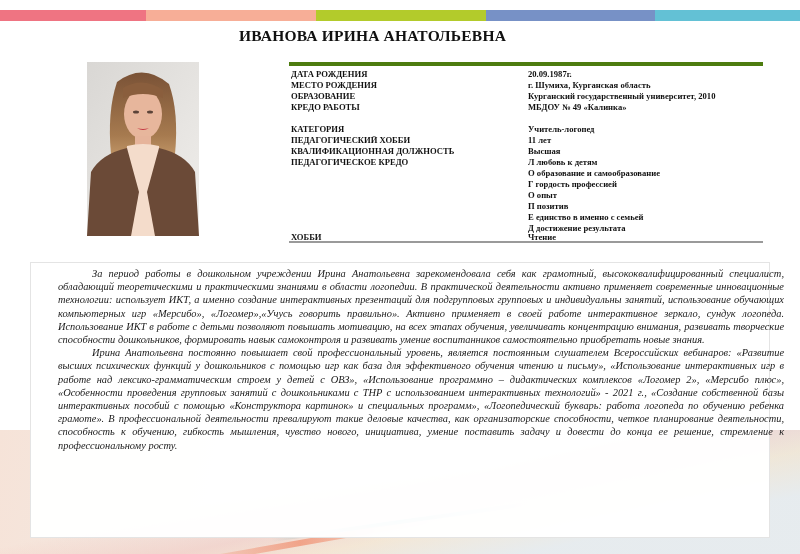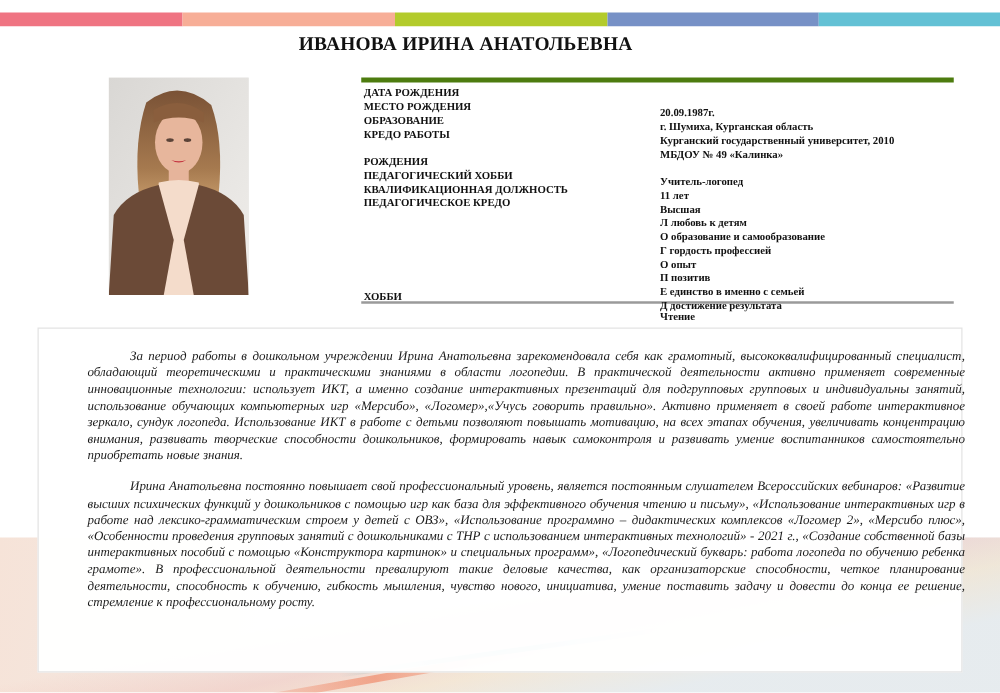--- a/index.html
+++ b/index.html
@@ -36,31 +36,31 @@
     position: absolute; left: 87px; top: 62px; width: 112px; height: 174px;
     background: #e8e6e3; overflow: hidden;
   }
   .info-table {
     position: absolute; left: 289px; top: 62px; width: 474px; height: 175px;
     border-top: 4px solid #4d7c0f; border-bottom: 2px solid #9a9a9a;
     font-family: "Liberation Serif", serif; font-weight: bold; font-size: 8.6px; line-height: 10.7px;
   }
   .info-row { position: absolute; left: 0; width: 100%; }
   .info-row .lbl { position: absolute; left: 2px; white-space: nowrap; }
-  .info-row .val { position: absolute; left: 239px; white-space: nowrap; margin-top: 16px; }
+  .info-row .val { position: absolute; left: 239px; white-space: nowrap; }
   .text-panel {
     position: absolute; left: 30px; top: 262px; width: 740px; height: 276px;
     background: rgba(255,255,255,0.97); border: 1px solid #e4e4e4; box-sizing: border-box;
   }
   .bio {
     position: absolute; left: 58px; top: 267px; width: 726px;
     font-family: "Liberation Serif", serif; font-style: italic; font-size: 10.4px; line-height: 13.2px;
     text-align: justify; color: #1a1a1a;
   }
-  .bio p { margin: 12px; text-indent: 34px; }
+  .bio p { margin: 0; text-indent: 34px; }
 </style>
 </head>
 <body>
 
 <div class="bg-swoosh"></div>
 <div class="swoosh-line1"></div>
 <div class="swoosh-line2"></div>
 
 <div class="stripe-bar">
   <div id="s0" style="width: 146px; background: rgb(239, 116, 130);"></div>
@@ -110,21 +110,21 @@
   </div>
   <div class="info-row" style="top:25px">
     <span class="lbl">ОБРАЗОВАНИЕ</span>
     <span class="val">Курганский государственный университет, 2010</span>
   </div>
   <div class="info-row" style="top:36px">
     <span class="lbl">КРЕДО РАБОТЫ</span>
     <span class="val">МБДОУ № 49 «Калинка»</span>
   </div>
   <div class="info-row" style="top:58px">
-    <span class="lbl">РОЖДЕНИЯ</span>
+    <span class="lbl">КАТЕГОРИЯ</span>
     <span class="val">Учитель-логопед</span>
   </div>
   <div class="info-row" style="top:69px">
     <span class="lbl">ПЕДАГОГИЧЕСКИЙ ХОББИ</span>
     <span class="val">11 лет</span>
   </div>
   <div class="info-row" style="top:80px">
     <span class="lbl">КВАЛИФИКАЦИОННАЯ ДОЛЖНОСТЬ</span>
     <span class="val">Высшая</span>
   </div>

